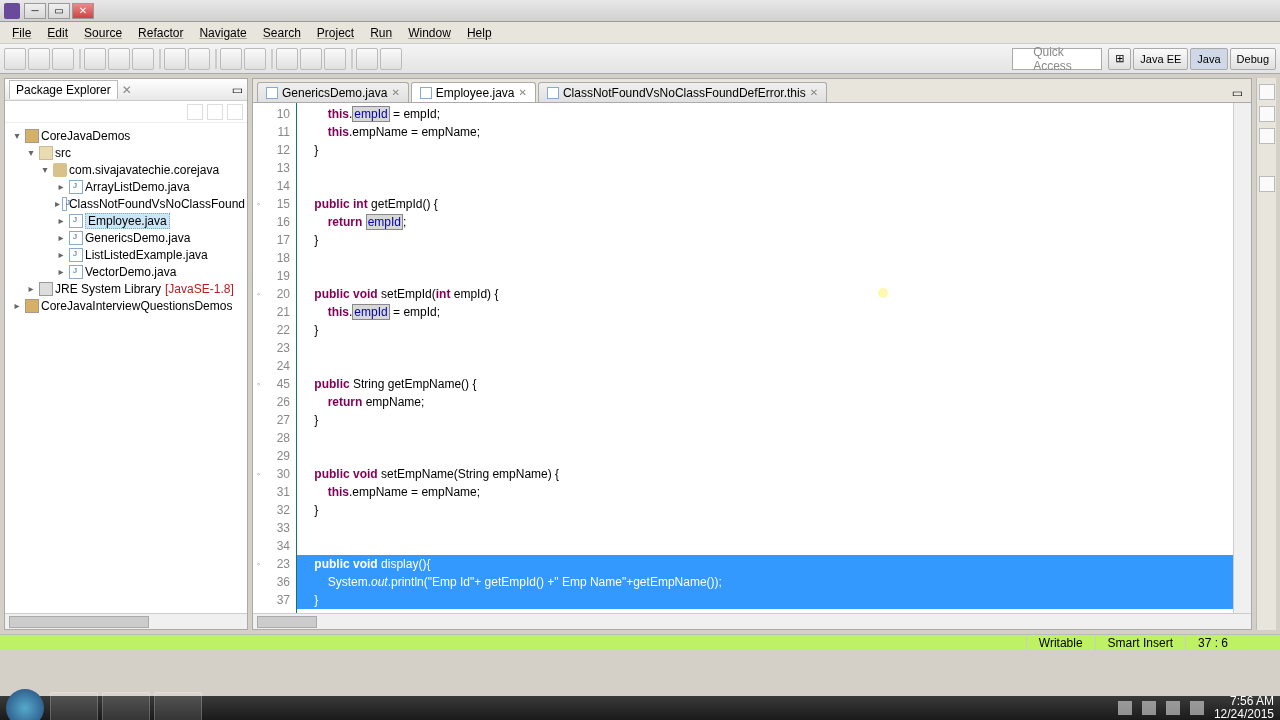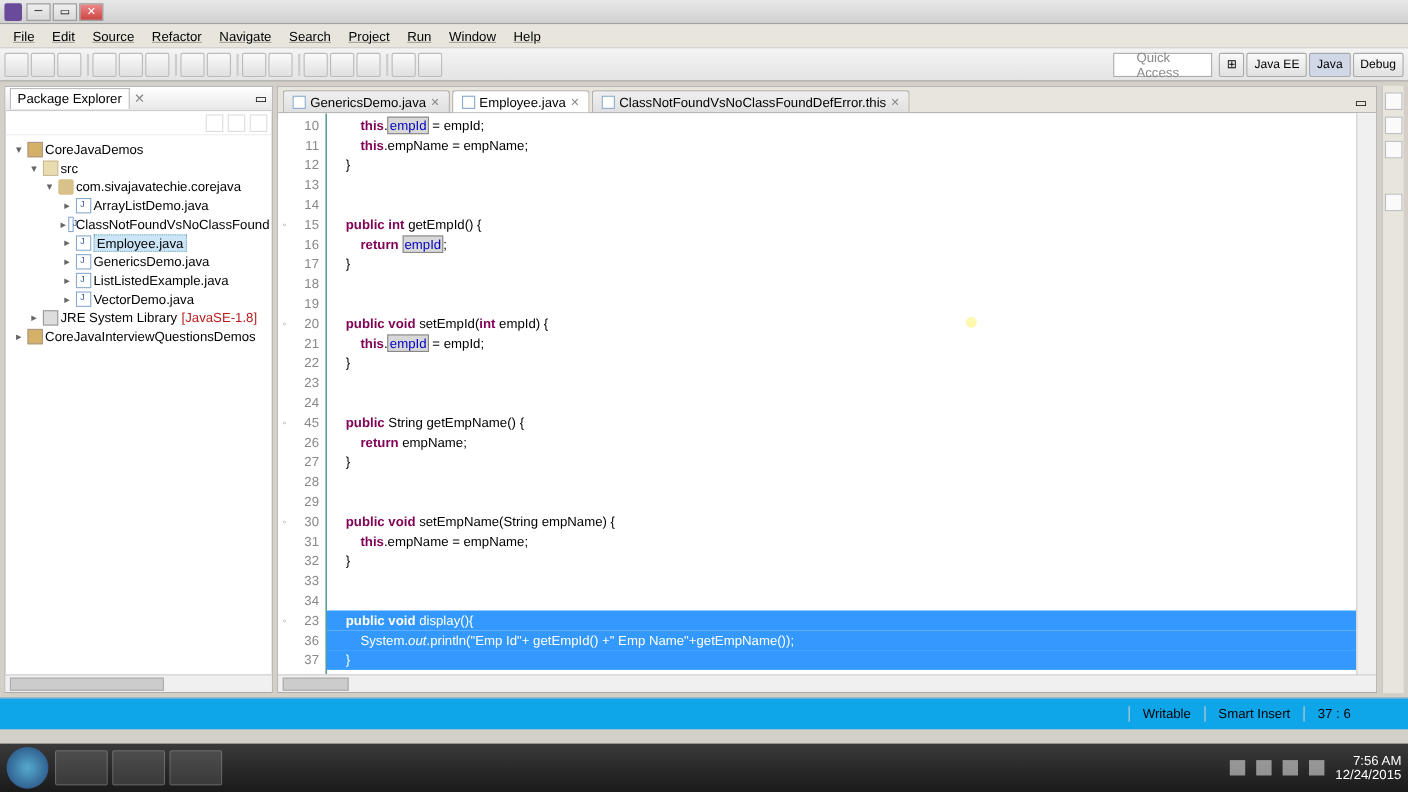--- a/index.html
+++ b/index.html
@@ -65,25 +65,25 @@
 .sel-line .it { font-style:italic; }
 .hl { background:#fff8b0; border-radius:6px; width:10px; height:10px; display:inline-block; }
 
 .ovw { width:18px; background:#f0f0f0; border-left:1px solid #ccc; }
 .right-trim { width:20px; background:#e8e5dc; border-left:1px solid #bbb; display:flex; flex-direction:column; align-items:center; gap:6px; padding-top:6px; }
 .rtbtn { width:16px; height:16px; border:1px solid #bbb; background:#fafafa; }
 
 .hscroll { height:16px; background:#f0f0f0; border-top:1px solid #ccc; position:relative; }
 .hscroll .thumb { position:absolute; left:4px; top:2px; width:140px; height:12px; background:#ccc; border:1px solid #aaa; }
 
-.statusbar { height:29px; background:#0ea5e9; display:flex; align-items:center; border-top:1px solid #bbb; font-size:11px; }
+.statusbar { height:16px; background:#bef264; display:flex; align-items:center; border-top:1px solid #bbb; font-size:11px; }
 .statusbar .cell { padding:0 12px; border-left:1px solid #ccc; }
 .statusbar .sp { flex:1; }
 
-.taskbar { position:absolute; bottom:0; left:0; right:0; height:44px; background:linear-gradient(#3a3a3a,#1a1a1a); display:flex; align-items:center; padding:0 6px; }
+.taskbar { position:absolute; bottom:0; left:0; right:0; height:24px; background:linear-gradient(#3a3a3a,#1a1a1a); display:flex; align-items:center; padding:0 6px; }
 .start { width:38px; height:38px; border-radius:50%; background:radial-gradient(#5ac,#247); margin-right:6px; }
 .task { width:48px; height:32px; background:rgba(255,255,255,0.12); border:1px solid rgba(255,255,255,0.2); margin-right:4px; border-radius:2px; }
 .tray { margin-left:auto; display:flex; align-items:center; gap:10px; color:#fff; font-size:11px; }
 .tray .clock { text-align:right; line-height:13px; }
 .tray .ti { width:14px; height:14px; background:rgba(255,255,255,0.5); }
 </style>
 </head>
 <body>
 
 <div class="titlebar">

